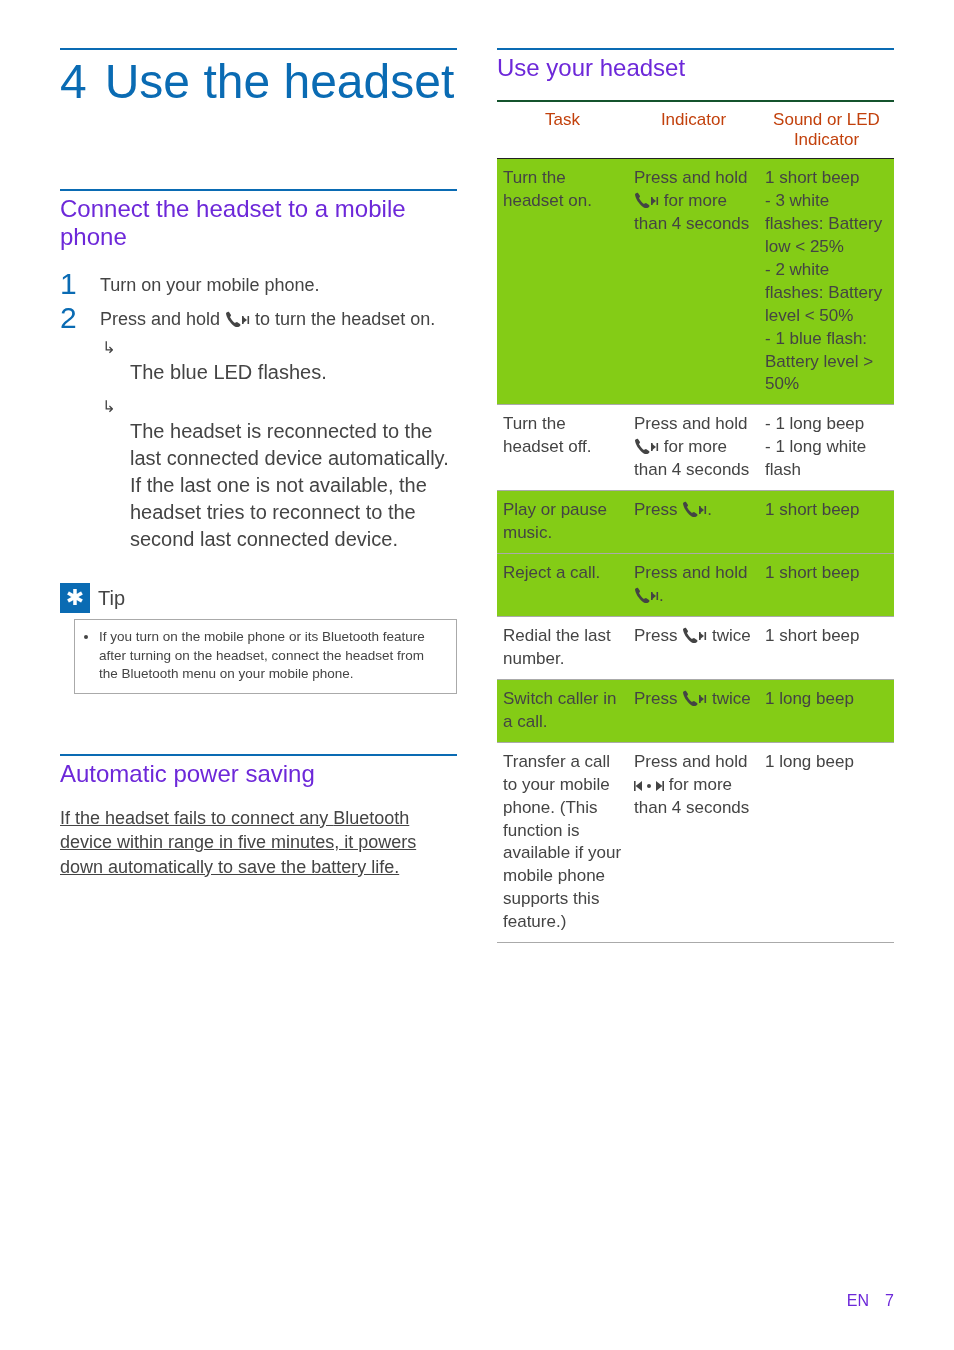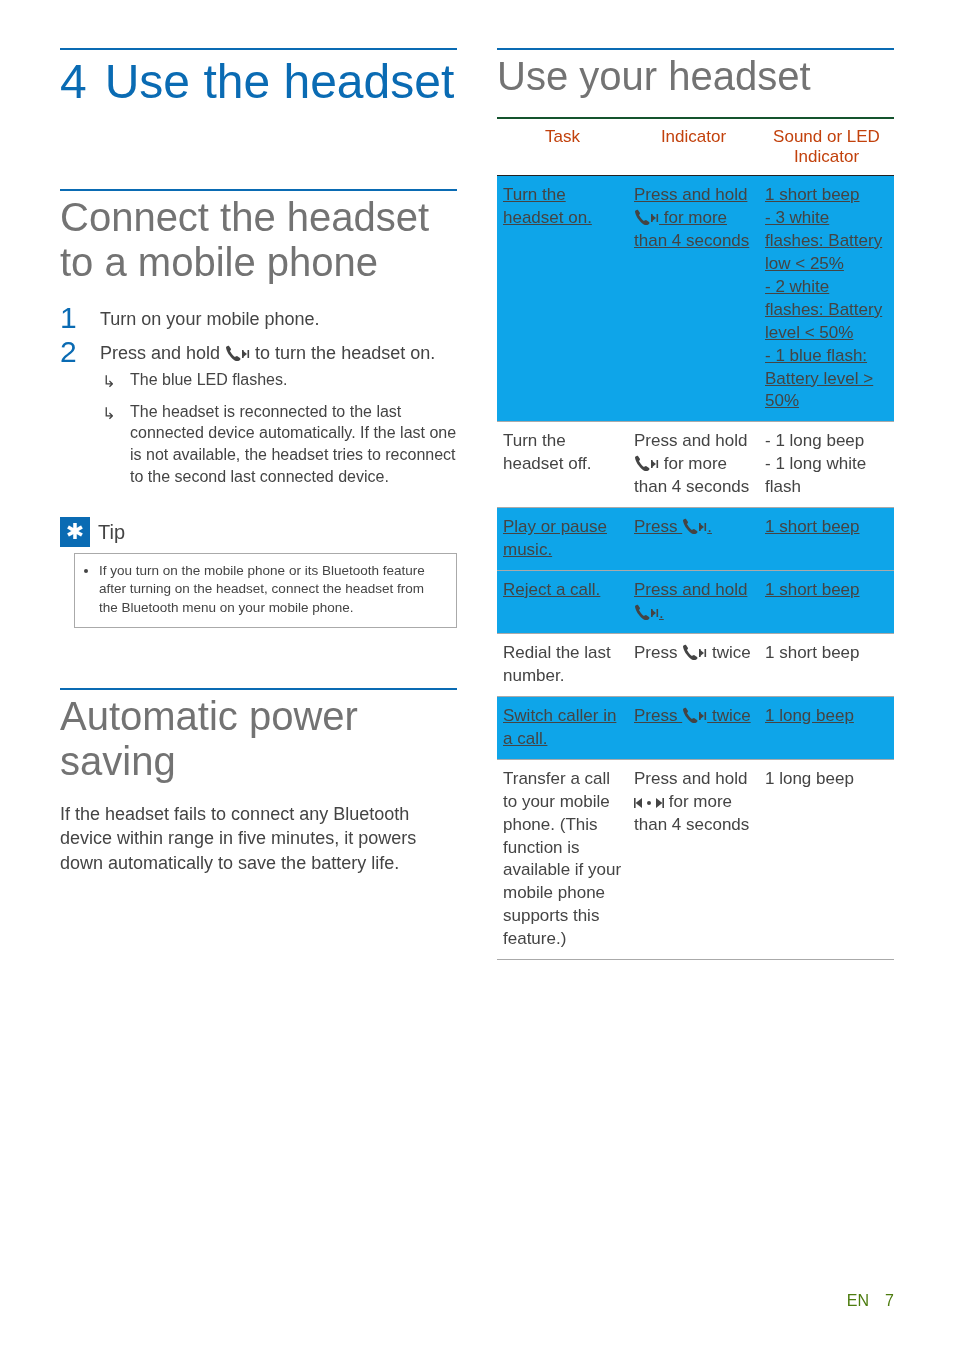--- a/index.html
+++ b/index.html
@@ -2,43 +2,43 @@
 <html><head>
 <meta charset="utf-8">
 <style>
   * { box-sizing: border-box; margin: 0; padding: 0; }
   html, body { width: 954px; height: 1350px; background: #fff; font-family: "Gill Sans", "Gill Sans MT", "Segoe UI", Arial, sans-serif; font-weight: 300; color: #444; }
   .page { width: 954px; height: 1350px; padding: 48px 60px 40px 60px; display: flex; flex-direction: column; }
   .cols { display: flex; gap: 40px; flex: 1; }
   .col { flex: 1 1 0; min-width: 0; }
   h1.chapter { font-size: 48px; font-weight: 300; color: #0a6bb3; border-top: 2px solid #0a6bb3; padding-top: 4px; margin-bottom: 80px; display: flex; gap: 18px; }
   h1.chapter .num { }
-  h2.section { font-size: 40px; font-weight: 300; color: #737373; border-top: 2px solid #0a6bb3; padding-top: 4px; margin-bottom: 18px; }
+  h2.section { font-size: 24px; font-weight: 300; color: #6d28d9; border-top: 2px solid #0a6bb3; padding-top: 4px; margin-bottom: 18px; }
   ol.steps { list-style: none; margin-left: 0; }
   ol.steps > li { display: flex; align-items: flex-start; gap: 16px; margin-bottom: 4px; }
   ol.steps .sn { font-size: 30px; color: #0a6bb3; font-weight: 400; line-height: 1; width: 24px; flex: none; }
   ol.steps .st { font-size: 18px; line-height: 1.35; padding-top: 4px; }
   ul.results { list-style: none; margin-top: 4px; }
   ul.results > li { display: flex; gap: 12px; margin-bottom: 8px; }
   ul.results .arrow { flex: none; width: 18px; text-align: center; color: #444; font-size: 16px; padding-top: 2px; }
-  ul.results .rt { font-size: 16px; line-height: 1.35; }
+  ul.results .rt { font-size: 20px; line-height: 1.35; margin-top: 24px; }
   .tipbox { margin-top: 22px; }
   .tiphead { display: flex; align-items: center; gap: 8px; margin-bottom: 6px; }
   .tipicon { width: 30px; height: 30px; background: #0a6bb3; color: #fff; display: flex; align-items: center; justify-content: center; font-size: 22px; }
   .tiplabel { font-size: 20px; color: #444; }
   .tipbody { border: 1px solid #aaa; padding: 8px 10px 10px 10px; margin-left: 14px; }
   .tipbody ul { list-style: disc; padding-left: 14px; }
   .tipbody li { font-size: 13.5px; line-height: 1.35; }
-  .plain { font-size: 18px; line-height: 1.35; }
+  .plain { font-size: 18px; line-height: 1.35; text-decoration: underline; }
   table.ops { width: 100%; border-collapse: collapse; font-size: 17px; }
   table.ops th { text-align: center; font-weight: 400; color: #c2410c; border-top: 2px solid #14532d; border-bottom: 1px solid #222; padding: 8px 6px; vertical-align: top; }
   table.ops td { border-bottom: 1px solid #aaa; padding: 8px 6px; vertical-align: top; line-height: 1.35; }
-  table.ops tr.alt td { background: #0ea5e9; text-decoration: underline; }
+  table.ops tr.alt td { background: #84cc16; }
   .glyph { white-space: nowrap; }
-  .footer { display: flex; justify-content: flex-end; gap: 16px; font-size: 16px; color: #4d7c0f; padding-top: 20px; }
+  .footer { display: flex; justify-content: flex-end; gap: 16px; font-size: 16px; color: #6d28d9; padding-top: 20px; }
   svg.phone-play { vertical-align: -2px; }
 </style>
 </head>
 <body>
 
 <svg width="0" height="0" style="position:absolute">
   <defs>
     <g id="phone-play-glyph">
       <path d="M1 2 C1 2 3 0 4 1 L6 4 C6 4 6 5 5 6 C5 6 7 10 10 12 C10 12 11 11 12 11 L15 13 C15 13 16 14 15 15 C14 16 12 17 9 15 C5 12 1 6 1 2 Z" fill="#444"></path>
       <rect x="17" y="5" width="1.6" height="8" fill="#444"></rect>

